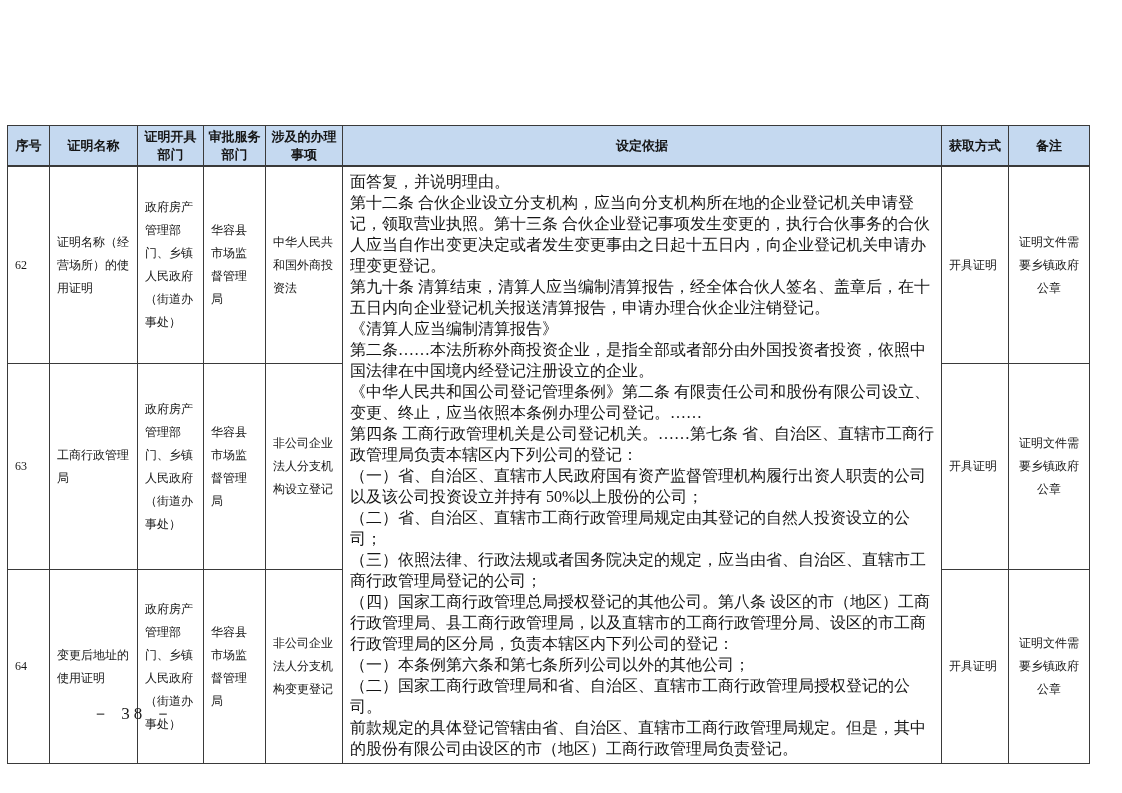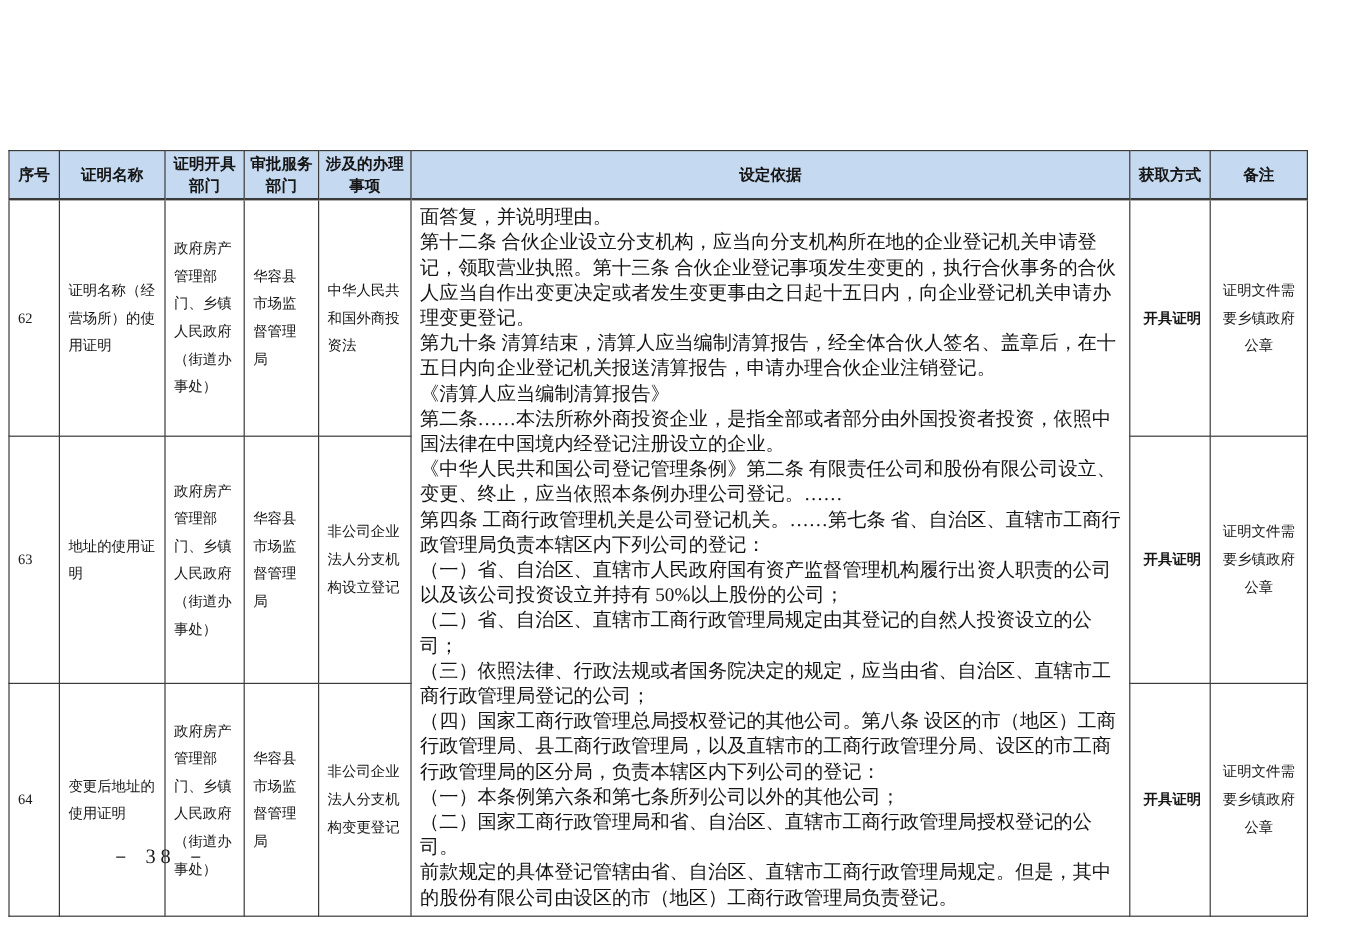--- a/index.html
+++ b/index.html
@@ -57,23 +57,22 @@
     padding: 3px 8px 4px 8px;
   }
   td.cell-basis p {
     margin: 0;
     font-size: 16px;
     line-height: 21px;
     text-align: left;
     word-break: break-all;
   }
   td.cell-method {
-    text-align: right;
+    text-align: left;
     padding: 2px 4px;
-    font-weight: bold;
   }
   td.cell-remark {
     text-align: center;
     padding: 2px 4px;
     line-height: 25px;
     margin-left: 37px;
   }
   tr.row-62 { height: 150px; }
   tr.row-63 { height: 156px; }
   tr.row-64 { height: 140px; }
@@ -134,21 +133,21 @@
         <p>（四）国家工商行政管理总局授权登记的其他公司。第八条 设区的市（地区）工商行政管理局、县工商行政管理局，以及直辖市的工商行政管理分局、设区的市工商行政管理局的区分局，负责本辖区内下列公司的登记：</p>
         <p>（一）本条例第六条和第七条所列公司以外的其他公司；</p>
         <p>（二）国家工商行政管理局和省、自治区、直辖市工商行政管理局授权登记的公司。</p>
         <p>前款规定的具体登记管辖由省、自治区、直辖市工商行政管理局规定。但是，其中的股份有限公司由设区的市（地区）工商行政管理局负责登记。</p>
       </td>
       <td class="cell-method">开具证明</td>
       <td class="cell-remark">证明文件需要乡镇政府公章</td>
     </tr>
     <tr class="row-63">
       <td class="cell-seq">63</td>
-      <td class="cell-name">地址的使用证明</td>
+      <td class="cell-name">工商行政管理局</td>
       <td class="cell-issuing">政府房产管理部门、乡镇人民政府（街道办事处）</td>
       <td class="cell-approval">华容县市场监督管理局</td>
       <td class="cell-matter">非公司企业法人分支机构设立登记</td>
       <td class="cell-method">开具证明</td>
       <td class="cell-remark">证明文件需要乡镇政府公章</td>
     </tr>
     <tr class="row-64">
       <td class="cell-seq">64</td>
       <td class="cell-name">变更后地址的使用证明</td>
       <td class="cell-issuing">政府房产管理部门、乡镇人民政府（街道办事处）</td>

